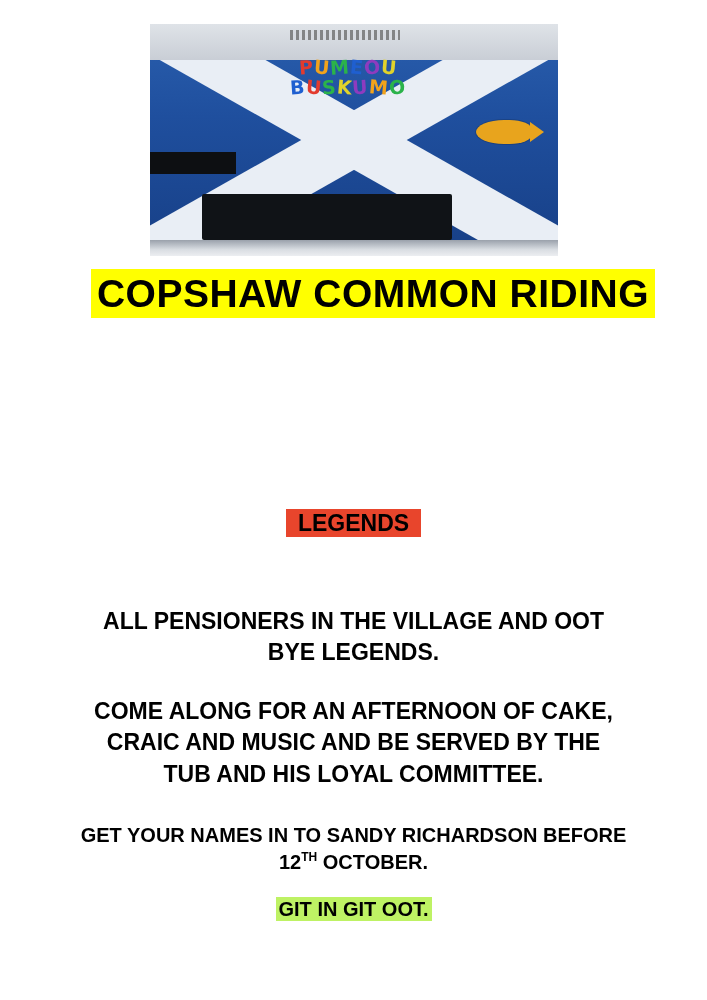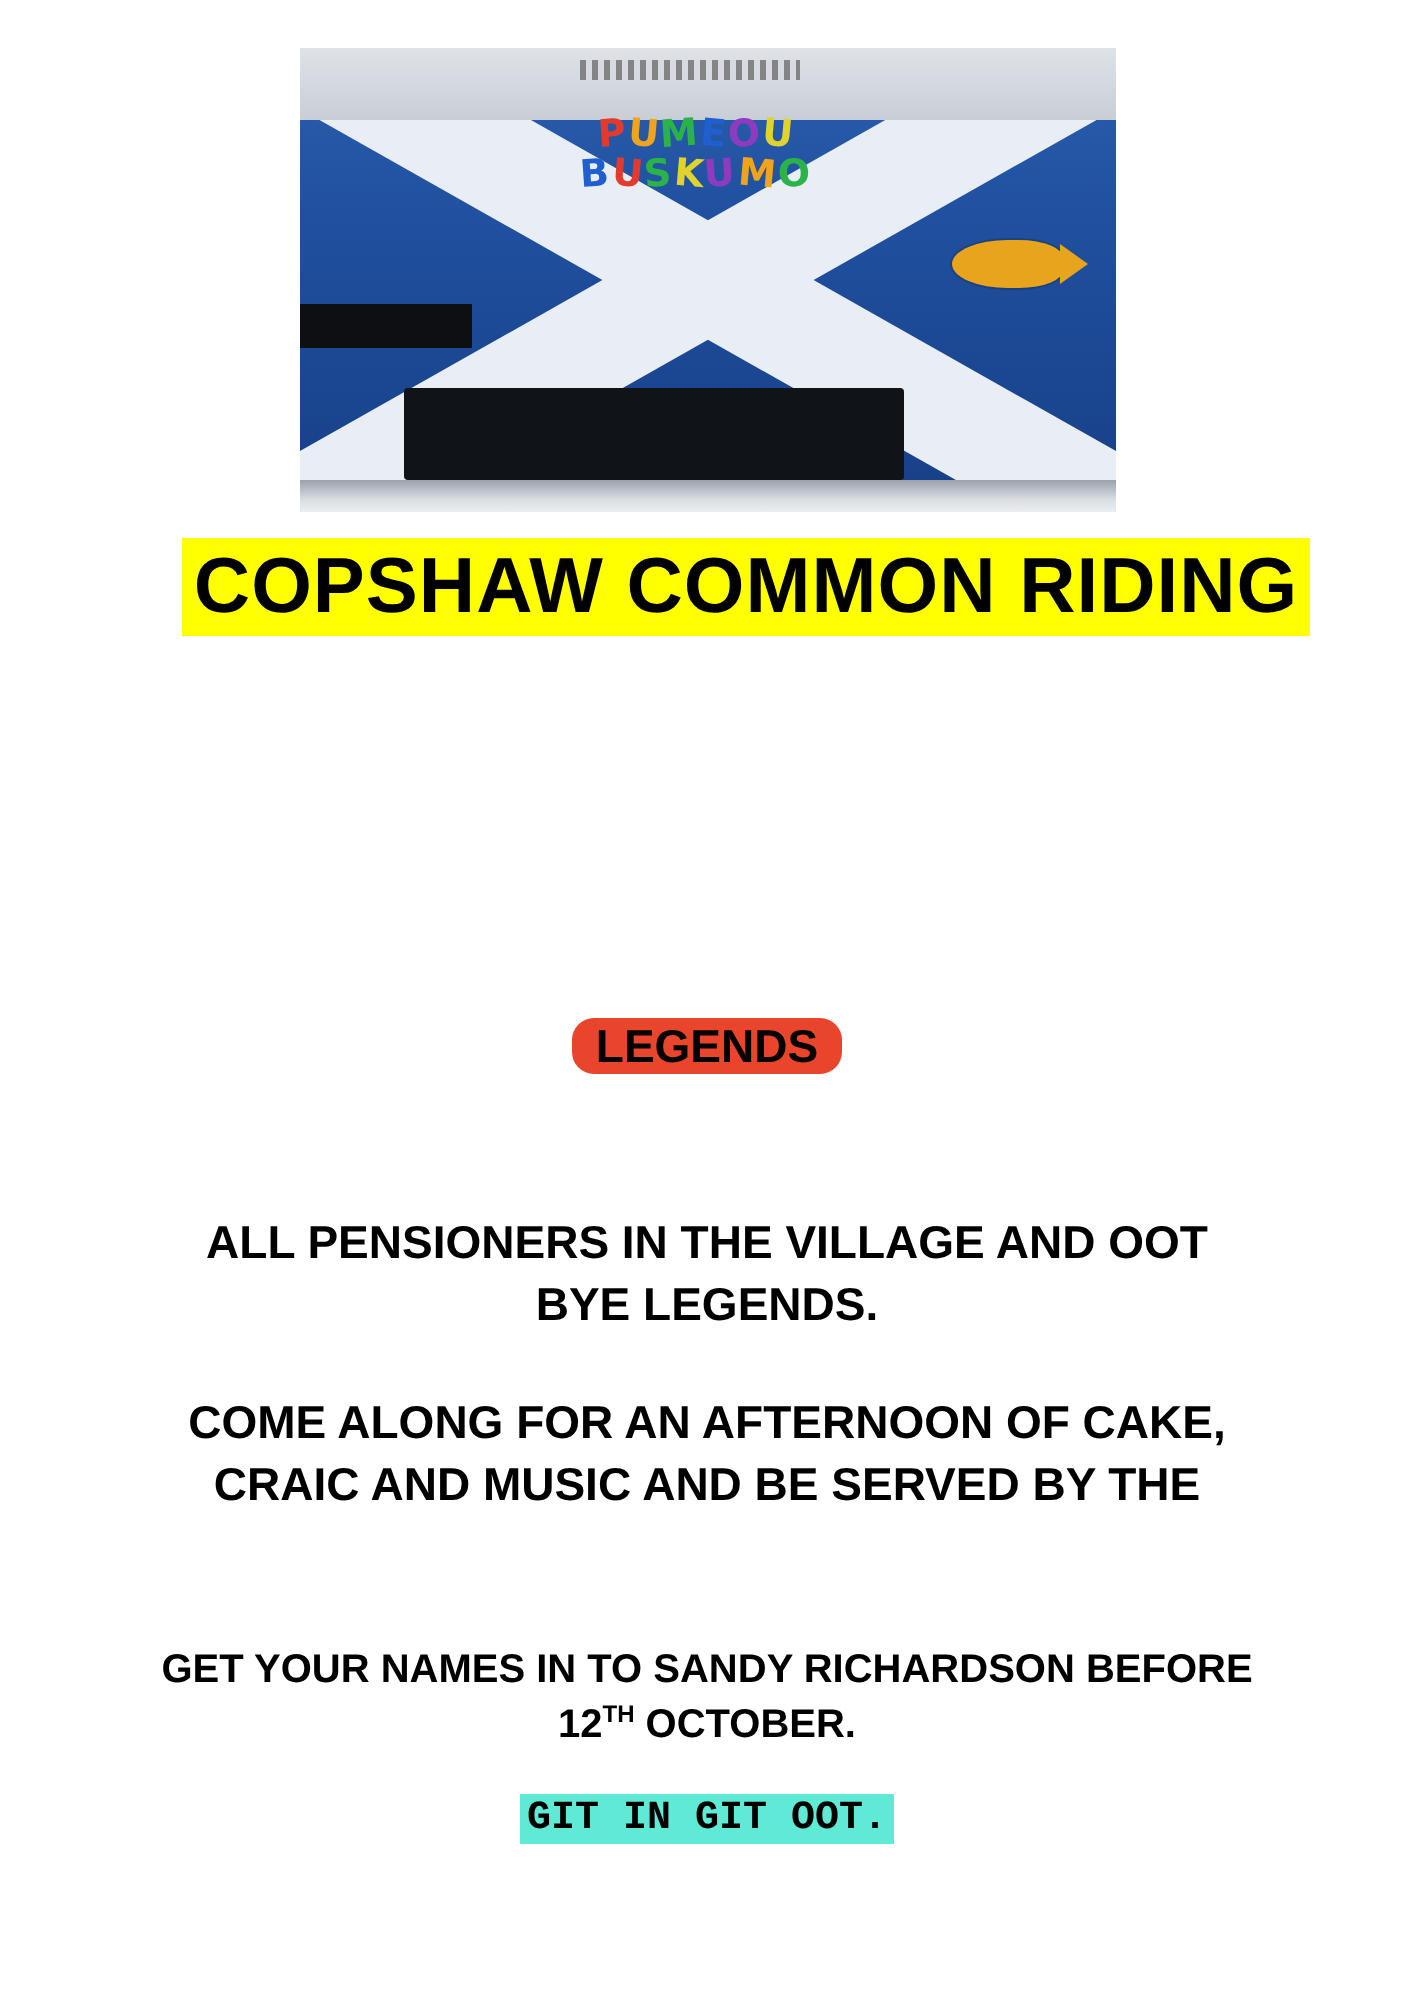--- a/index.html
+++ b/index.html
@@ -174,21 +174,20 @@
     width: 627px;
     text-align: center;
     font-size: 23px;
     font-weight: bold;
     line-height: 1.35;
   }
   .when sup { font-size: 14px; }
   .venue-hl {
     background: #e8452c;
     padding: 1px 12px;
-    border-radius: 11px;
   }
 
   .para {
     position: absolute;
     left: 40px;
     width: 627px;
     text-align: center;
     font-size: 23px;
     font-weight: bold;
     line-height: 1.36;
@@ -209,25 +208,24 @@
   .names sup { font-size: 12px; }
 
   .closing {
     position: absolute;
     left: 40px;
     top: 898px;
     width: 627px;
     text-align: center;
   }
   .closing .hl {
-    background: #5eead4;
+    background: #bef264;
     font-size: 20px;
     font-weight: bold;
     padding: 1px 3px;
-    font-family: Liberation Mono, monospace;
   }
 </style>
 </head>
 <body>
 
 <div class="poster">
 
   <div class="photo-wrap">
     <div class="flag"></div>
     <div class="saltire-a"></div>
@@ -259,20 +257,21 @@
   </div>
 
   <div class="para para-invite">
     <div>ALL PENSIONERS IN THE VILLAGE AND OOT</div>
     <div>BYE LEGENDS.</div>
   </div>
 
   <div class="para para-come">
     <div>COME ALONG FOR AN AFTERNOON OF CAKE,</div>
     <div>CRAIC AND MUSIC AND BE SERVED BY THE</div>
+    <div>TUB AND HIS LOYAL COMMITTEE.</div>
   </div>
 
   <div class="names">
     <div>GET YOUR NAMES IN TO SANDY RICHARDSON BEFORE</div>
     <div>
       <span>12</span><sup>TH</sup><span> OCTOBER.</span>
     </div>
   </div>
 
   <div class="closing">

